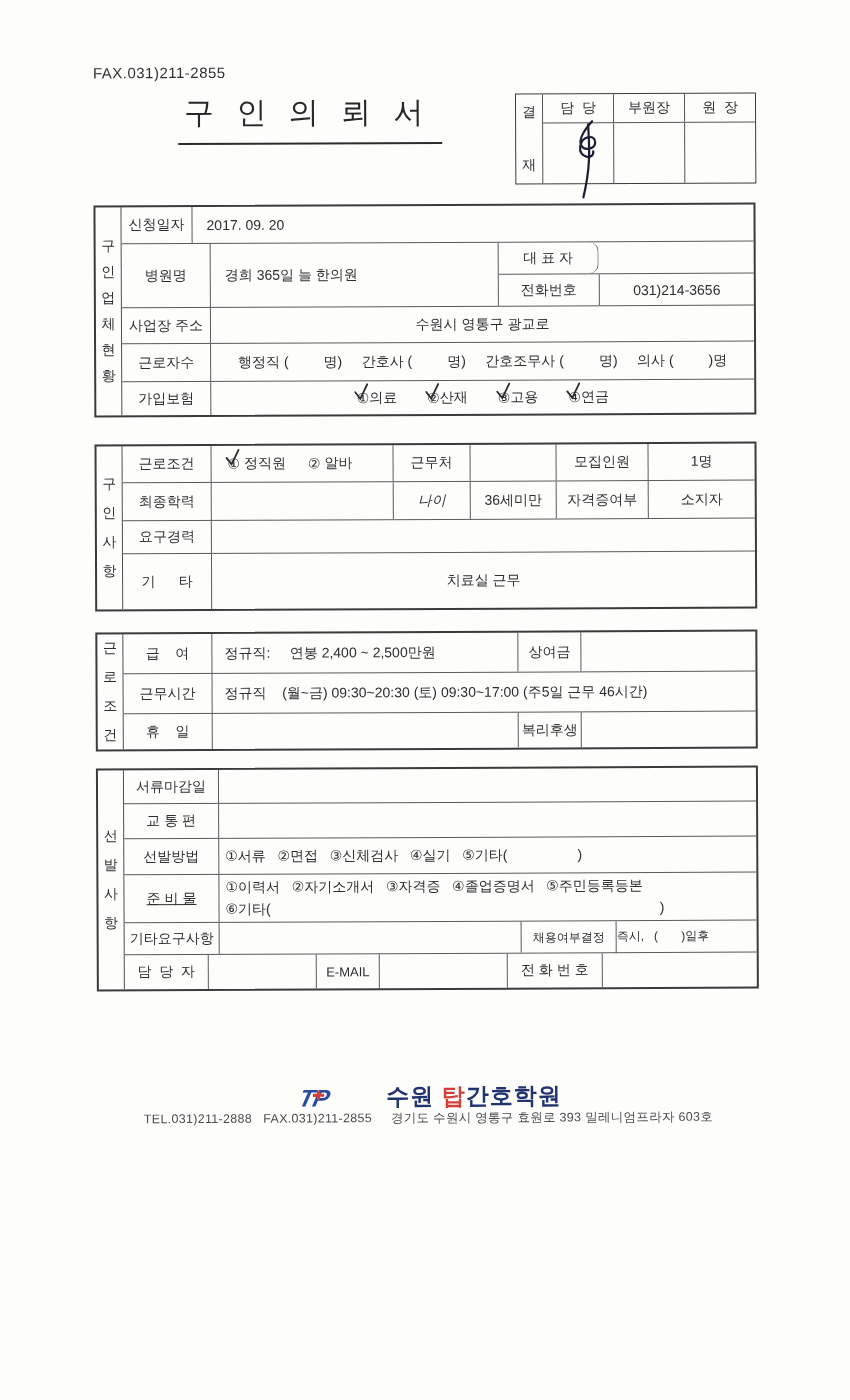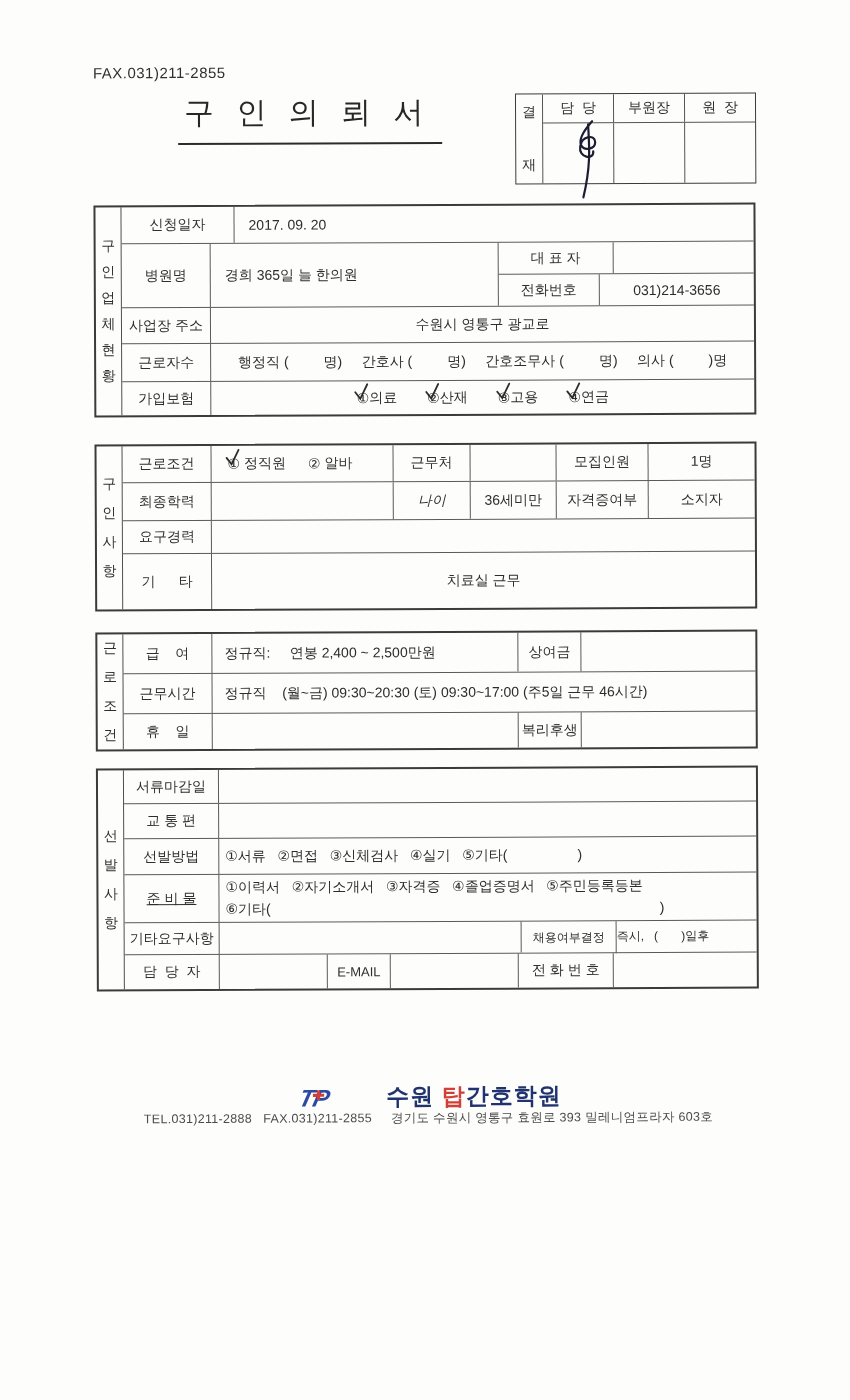--- a/index.html
+++ b/index.html
@@ -93,29 +93,29 @@
     <div class="strip g8">
       <span>구</span>
       <span>인</span>
       <span>업</span>
       <span>체</span>
       <span>현</span>
       <span>황</span>
     </div>
     <div class="rows">
       <div class="row" style="height:37px;">
-        <div class="cell lbl" style="width:113px;">신청일자</div>
+        <div class="cell lbl" style="width:71px;">신청일자</div>
         <div class="cell end flex1 pl14 pre">2017. 09. 20</div>
       </div>
       <div class="row" style="height:64px;">
         <div class="cell lbl" style="width:89px;">병원명</div>
         <div class="cell pl14" style="width:288px;">경희 365일 늘 한의원</div>
         <div class="sub">
           <div class="subrow">
-            <div class="cell lbl" style="width:115px;">대 표 자</div>
+            <div class="cell lbl" style="width:100px;border-radius:9px;">대 표 자</div>
             <div class="cell end flex1"></div>
           </div>
           <div class="subrow lastr">
             <div class="cell lbl" style="width:101px;">전화번호</div>
             <div class="cell end flex1 c">031)214-3656</div>
           </div>
         </div>
       </div>
       <div class="row" style="height:36px;">
         <div class="cell lbl" style="width:89px;">사업장 주소</div>
@@ -258,21 +258,21 @@
           <span class="pre">⑥기타(                                                                                                    )</span>
         </div>
       </div>
       <div class="row" style="height:32px;">
         <div class="cell lbl" style="width:95px; padding:0 2px;">기타요구사항</div>
         <div class="cell" style="width:302px;"></div>
         <div class="cell lbl" style="width:95px; padding:16px 2px; font-size:12px;">채용여부결정</div>
         <div class="cell end flex1 pre" style="font-size:12px; padding:0 0;">즉시,   (       )일후</div>
       </div>
       <div class="row grow">
-        <div class="cell lbl" style="width:95px;">담  당  자</div>
+        <div class="cell lbl" style="width:84px;">담  당  자</div>
         <div class="cell" style="width:108px;"></div>
         <div class="cell lbl" style="width:63px; padding:0 2px; font-size:13px;">E-MAIL</div>
         <div class="cell" style="width:128px;"></div>
         <div class="cell lbl" style="width:95px; padding:0 2px;">전 화 번 호</div>
         <div class="cell end flex1"></div>
       </div>
     </div>
   </div>
 
   <div class="footer-logo">

